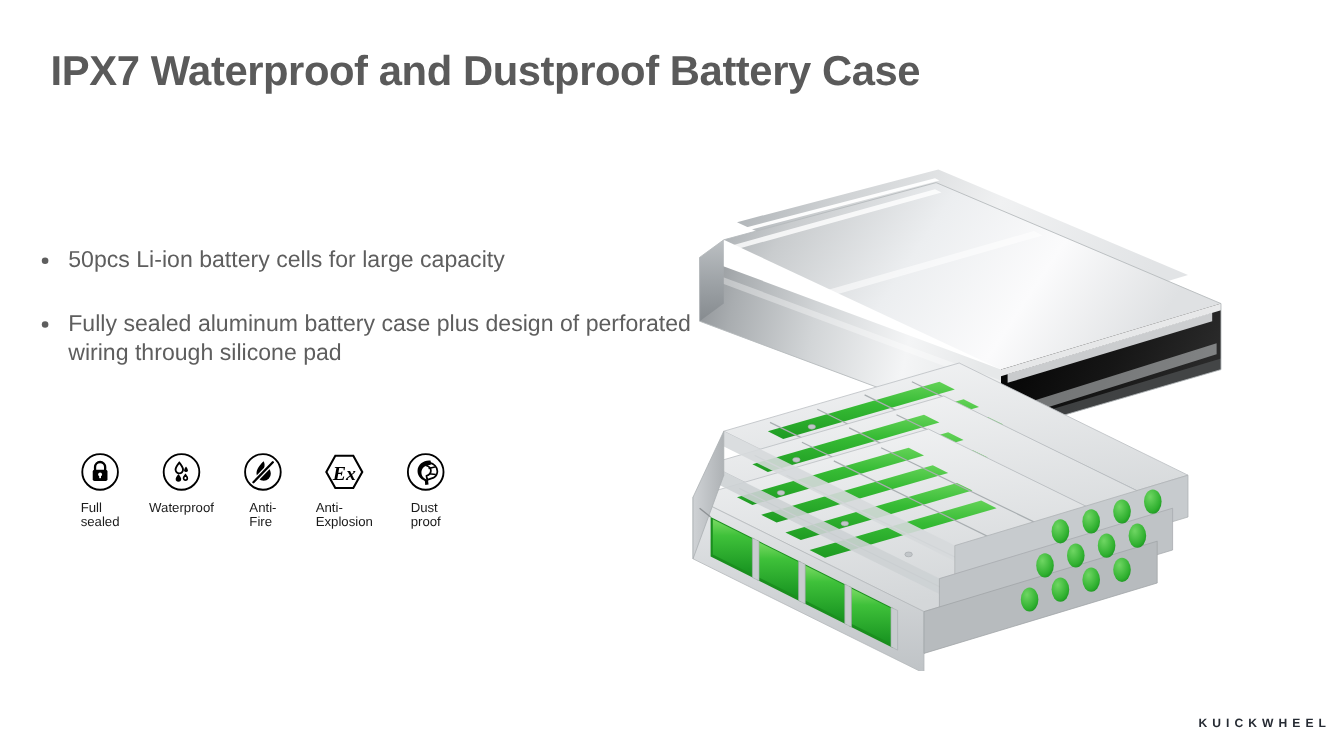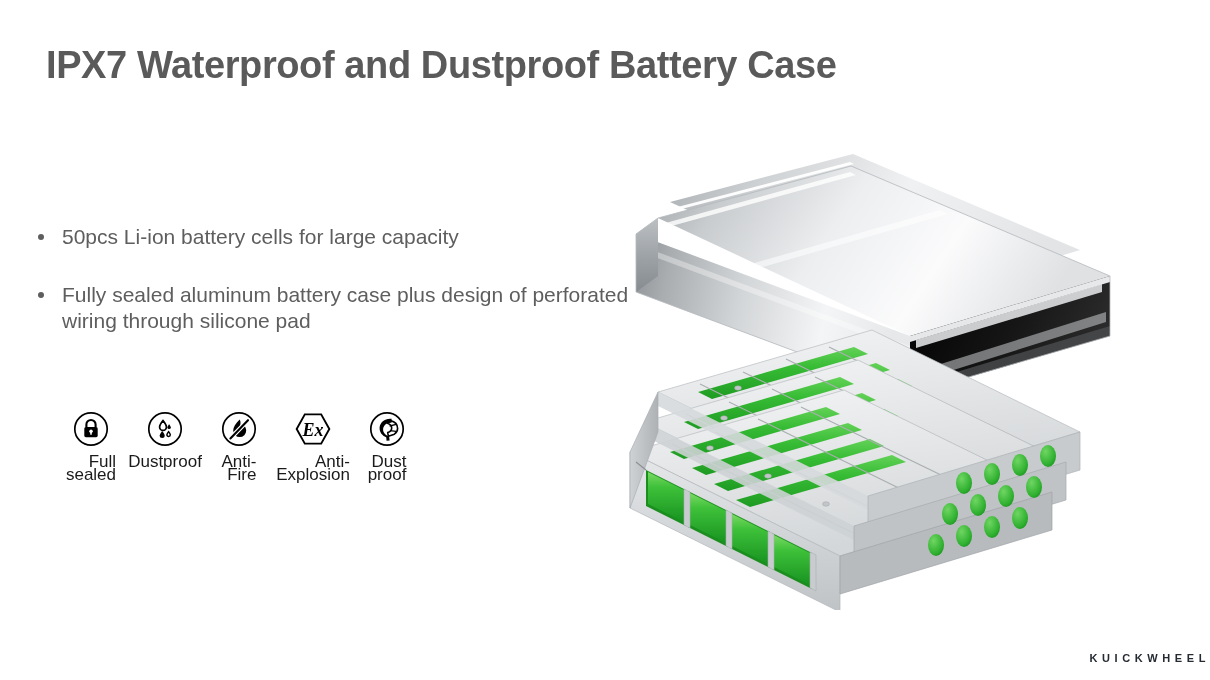--- a/index.html
+++ b/index.html
@@ -80,23 +80,23 @@
     height: 38px;
     display: flex;
     align-items: center;
     justify-content: center;
   }
   .feature-item .badge svg {
     display: block;
   }
   .feature-label {
     margin-top: 7px;
-    font-size: 17px;
+    font-size: 12px;
     line-height: 13px;
-    text-align: right;
+    text-align: left;
     color: #1a1a1a;
     font-weight: normal;
     white-space: pre-line;
   }
 
   
   #footer-brand {
     position: absolute;
     left: 0;
     right: 0;
@@ -154,21 +154,21 @@
   <div class="feature-item">
     <div class="badge">
       <svg width="36" height="36" viewBox="0 0 36 36">
         <circle cx="18" cy="18" r="16.2" fill="none" stroke="#000" stroke-width="1.7"></circle>
         <path d="M16 9.6 C16 9.6 12.6 13.7 12.6 15.9 a3.4 3.4 0 0 0 6.8 0 C19.4 13.7 16 9.6 16 9.6 Z" fill="none" stroke="#000" stroke-width="1.7"></path>
         <path d="M22.1 13.2 C22.1 13.2 20.4 15.3 20.4 16.4 a1.7 1.7 0 0 0 3.4 0 C23.8 15.3 22.1 13.2 22.1 13.2 Z" fill="#000"></path>
         <path d="M15.2 19.9 C15.2 19.9 12.7 22.9 12.7 24.5 a2.5 2.5 0 0 0 5 0 C17.7 22.9 15.2 19.9 15.2 19.9 Z" fill="#000"></path>
         <path d="M21.6 20.6 C21.6 20.6 19.9 22.7 19.9 23.8 a1.7 1.7 0 0 0 3.4 0 C23.3 22.7 21.6 20.6 21.6 20.6 Z" fill="none" stroke="#000" stroke-width="1.5"></path>
       </svg>
     </div>
-    <div class="feature-label">Dustproof</div>
+    <div class="feature-label">Waterproof</div>
   </div>
 
   <div class="feature-item">
     <div class="badge">
       <svg width="36" height="36" viewBox="0 0 36 36">
         <circle cx="18" cy="18" r="16.2" fill="none" stroke="#000" stroke-width="1.7"></circle>
         <path d="M18.6 8.4 C14.6 12.4 12.2 15.8 12.2 19.6 a6.5 6.5 0 0 0 13 0
                  c0-3.1-2.2-5.4-2.2-5.4 c-0.2 2.3-1.4 3.4-2.3 3.4 c-1.2 0-1.8-1.1-1.5-3.0
                  c0.3-2.0 0.8-4.0-0.6-6.2 Z" fill="#000"></path>
         <line x1="9.4" y1="27.4" x2="27.0" y2="9.2" stroke="#fff" stroke-width="4.4" stroke-linecap="round"></line>

